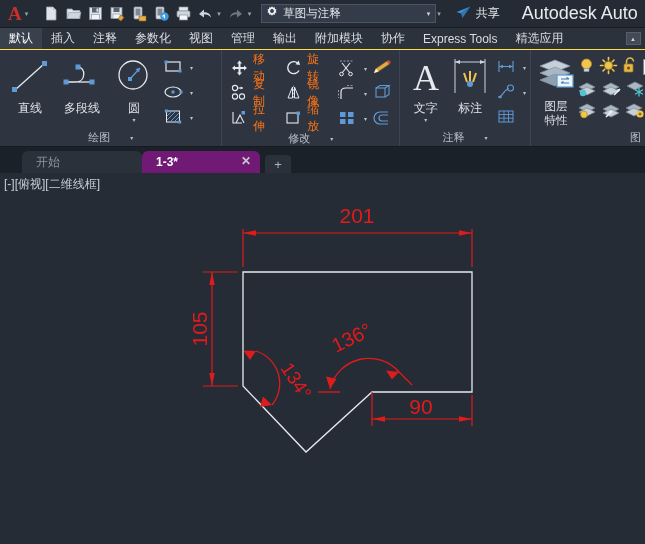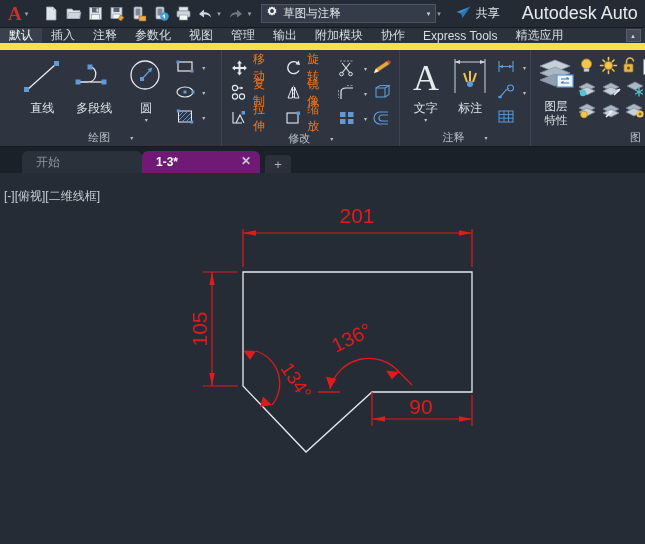--- a/index.html
+++ b/index.html
@@ -49,21 +49,21 @@
   .share-label { color:#e3e7eb; font-size:12px; }
   .apptitle {
     margin-left:22px; color:#e8ebee; font-size:18px; white-space:nowrap;
     font-family:"Liberation Sans", sans-serif;
   }
 
   
   .ribbon-tabs {
     height:22px; background:#2b323c;
     display:flex; align-items:stretch;
-    border-bottom:7px solid #fde047;
+    border-bottom:1px solid #fde047;
     position:relative;
   }
   .rtab {
     display:flex; align-items:center;
     padding:0 9px; font-size:12px; color:#d8dde2;
     white-space:nowrap;
   }
   .rtab.active { background:#3b4插; }
   .rtab.active { background:#39414d; color:#ffffff; }
   .rtab-spacer { flex:1; }
@@ -140,21 +140,21 @@
     color:#aeb5bd; font-size:13px; margin-left:5px;
   }
 
   
   .canvas {
     position:relative; width:645px; height:371px;
     background:#252c36; overflow:hidden;
   }
   .vplabel {
     position:absolute; left:4px; top:3px;
-    font-size:12px; color:#c8ced5; letter-spacing:0px;margin-top:12px;
+    font-size:12px; color:#c8ced5; letter-spacing:0px;
   }
   .canvas svg { position:absolute; left:0; top:0; }
 </style>
 </head>
 <body>
 
 <div class="titlebar">
   <span class="tb-logo">A</span>
   <span class="caret">▾</span>
   <span class="tb-sep"></span>
@@ -260,21 +260,21 @@
   <div class="rtab">Express Tools</div>
   <div class="rtab">精选应用</div>
   <div class="rtab-spacer"></div>
   <div class="rtab-min">
     <span class="min-box">▲</span>
   </div>
 </div>
 
 <div class="ribbon">
 
-  <div class="panel" style="width:234px;align-items:center;">
+  <div class="panel" style="width:234px;">
     <div class="panel-body">
       <div class="bigbtn">
         <span class="bi">
           <svg width="44" height="40" viewBox="0 0 44 40">
             <line x1="7" y1="33" x2="36" y2="7" stroke="#e6eaee" stroke-width="1.3"></line>
             <rect x="4" y="30" width="5" height="5" fill="#5f9ad6"></rect>
             <rect x="34" y="4" width="5" height="5" fill="#5f9ad6"></rect>
           </svg>
         </span>
         <span class="bl">直线</span>

